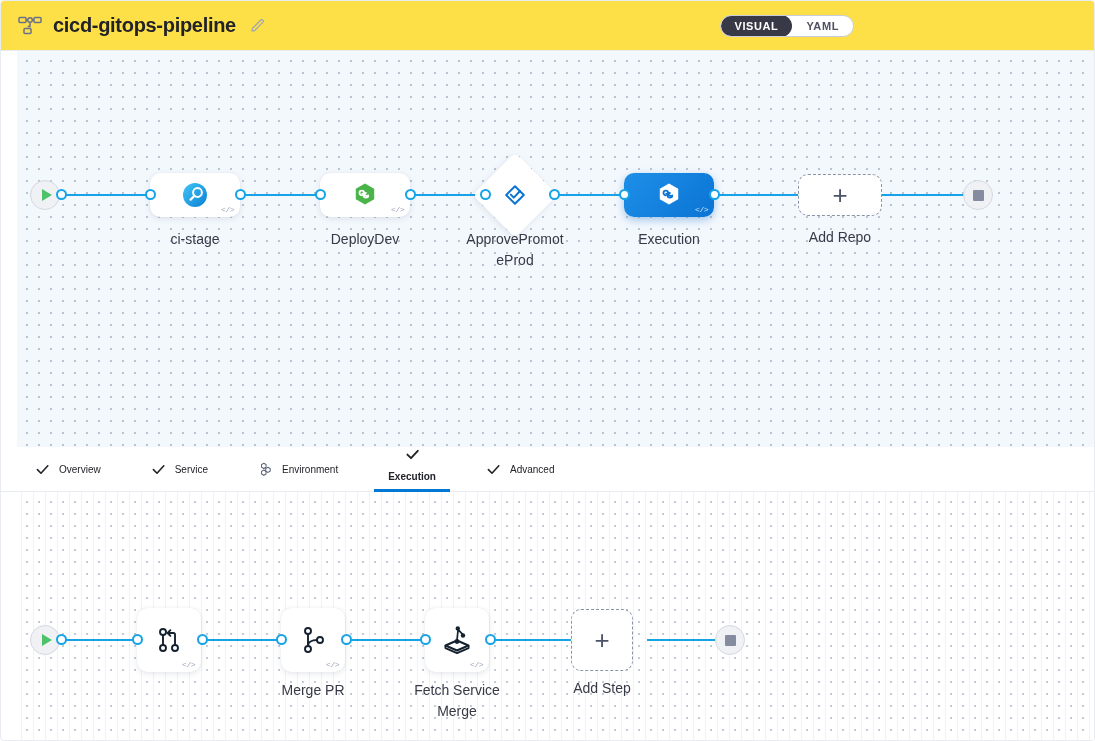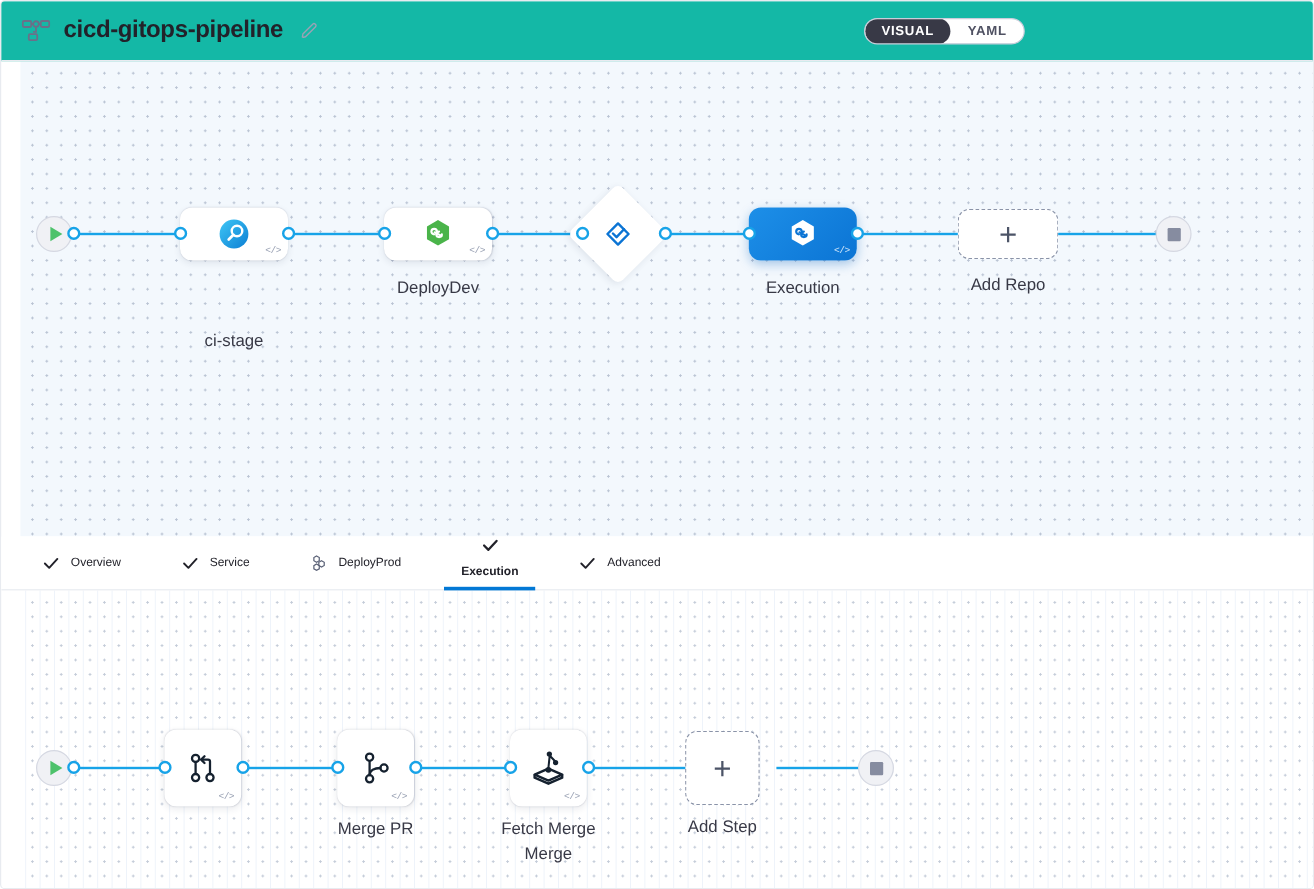--- a/index.html
+++ b/index.html
@@ -15,21 +15,21 @@
     background: #ffffff;
     border: 1px solid #e8ebf0;
     border-radius: 4px;
     overflow: hidden;
   }
 
   
   .header {
     position: absolute; top: 0; left: 0;
     width: 1095px; height: 50px;
-    background: #14b8a6;
+    background: #fde047;
     border-bottom: 1px solid #e8ebf0;
     display: flex; align-items: center;
     padding: 0 16px;
     z-index: 20;
   }
   .pipeline-icon { width: 26px; height: 26px; margin-right: 10px; flex: 0 0 auto;
     display:flex; align-items:center; justify-content:center; }
   .title {
     font-size: 20px; font-weight: bold; color: #22222a;
     letter-spacing: -0.3px; white-space: nowrap;
@@ -221,21 +221,21 @@
           </linearGradient>
         </defs>
         <path d="M14 2a12 12 0 1 0 0 24 12 12 0 0 0 0-24z" fill="url(#ciGrad)"></path>
         <circle cx="16.5" cy="11.5" r="4.4" fill="none" stroke="#ffffff" stroke-width="2"></circle>
         <path d="M13.5 14.7 L9.6 18.6" stroke="#ffffff" stroke-width="2.3" stroke-linecap="round"></path>
       </svg>
       <span class="code-badge">&lt;/&gt;</span>
     </div>
     <div class="port" style="left:128px; top:138px;"></div>
     <div class="port" style="left:218px; top:138px;"></div>
-    <div class="node-label" style="left:113px; top:178px; width:130px;margin-top:44px;">ci-stage</div>
+    <div class="node-label" style="left:113px; top:178px; width:130px;">ci-stage</div>
 
     <div class="node" style="left:303px; top:122px; width:90px; height:44px;">
       <svg width="28" height="28" viewBox="0 0 28 28">
         <path d="M14 2.4 23.2 7.7v10.6L14 23.6 4.8 18.3V7.7z" fill="#4ab44a"></path>
         <path d="M10.8 14.3a2.3 2.3 0 1 1 2.3-2.3m1.8 0a2.3 2.3 0 1 0 2.3 2.3" fill="none" stroke="#ffffff" stroke-width="1.8" stroke-linecap="round"></path>
         <path d="M11.2 12.6 16.8 15.6" stroke="#ffffff" stroke-width="1.8" stroke-linecap="round"></path>
       </svg>
       <span class="code-badge">&lt;/&gt;</span>
     </div>
     <div class="port" style="left:298px; top:138px;"></div>
@@ -245,20 +245,24 @@
     <div class="diamond-node" style="left:468px; top:114px; width:60px; height:60px;">
       <span class="diamond-inner">
         <svg width="28" height="28" viewBox="0 0 28 28">
           <path d="M14 5.2 22.8 14 14 22.8 5.2 14z" fill="none" stroke="#0b74d4" stroke-width="2" stroke-linejoin="round"></path>
           <path d="M9.8 13.6l3 3 6.2-6.6" fill="none" stroke="#0b74d4" stroke-width="2" stroke-linecap="round" stroke-linejoin="round"></path>
         </svg>
       </span>
     </div>
     <div class="port" style="left:463px; top:138px;"></div>
     <div class="port" style="left:532px; top:138px;"></div>
+    <div class="node-label" style="left:428px; top:178px; width:140px;">
+      <span>ApprovePromot</span><br>
+      <span>eProd</span>
+    </div>
 
     <div class="node selected" style="left:607px; top:122px; width:90px; height:44px;">
       <svg width="28" height="28" viewBox="0 0 28 28">
         <path d="M14 2.4 23.2 7.7v10.6L14 23.6 4.8 18.3V7.7z" fill="#ffffff"></path>
         <path d="M10.8 14.3a2.3 2.3 0 1 1 2.3-2.3m1.8 0a2.3 2.3 0 1 0 2.3 2.3" fill="none" stroke="#0b74d4" stroke-width="1.8" stroke-linecap="round"></path>
         <path d="M11.2 12.6 16.8 15.6" stroke="#0b74d4" stroke-width="1.8" stroke-linecap="round"></path>
       </svg>
       <span class="code-badge">&lt;/&gt;</span>
     </div>
     <div class="port" style="left:602px; top:138px;"></div>
@@ -297,21 +301,21 @@
     </div>
 
     <div class="tab">
       <span class="tab-ico">
         <svg width="15" height="15" viewBox="0 0 16 16">
           <path d="M6.2 1.4 8.6 2.8v2.8L6.2 7 3.8 5.6V2.8z" fill="none" stroke="#5c6378" stroke-width="1.1"></path>
           <path d="M10.6 5.6 13 7v2.8l-2.4 1.4L8.2 9.8V7z" fill="none" stroke="#5c6378" stroke-width="1.1"></path>
           <path d="M6.2 8.6 8.6 10v2.8l-2.4 1.4-2.4-1.4V10z" fill="none" stroke="#5c6378" stroke-width="1.1"></path>
         </svg>
       </span>
-      <span>DeployProd</span>
+      <span>Environment</span>
     </div>
 
     <div class="tab active">
       <span class="tab-ico">
         <svg width="15" height="15" viewBox="0 0 15 15">
             <path d="M2.4 7.6 6 11.2 12.8 3.8" fill="none" stroke="#22222a" stroke-width="1.9" stroke-linecap="round" stroke-linejoin="round"></path>
           </svg>
       </span>
       <span>Execution</span>
     </div>
@@ -376,21 +380,21 @@
         <circle cx="18" cy="18.5" r="2.4" fill="#15212f"></circle>
         <circle cx="24" cy="12.5" r="2.2" fill="#15212f"></circle>
         <circle cx="18.8" cy="5.4" r="2.2" fill="#15212f"></circle>
         <path d="M18 17 19 7.6M19.6 7.2 23.4 11.2" stroke="#15212f" stroke-width="1.7" stroke-linecap="round"></path>
       </svg>
       <span class="code-badge">&lt;/&gt;</span>
     </div>
     <div class="port" style="left:403px; top:142px;"></div>
     <div class="port" style="left:468px; top:142px;"></div>
     <div class="node-label" style="left:372px; top:188px; width:136px;">
-      <span>Fetch Merge</span><br>
+      <span>Fetch Service</span><br>
       <span>Merge</span>
     </div>
 
     <div class="add-node" style="left:554px; top:117px; width:62px; height:62px;">
       <span class="plus">+</span>
     </div>
     <div class="node-label" style="left:525px; top:186px; width:120px;">Add Step</div>
 
     <div class="port" style="left:705px; top:142px;"></div>
     <div class="terminal" style="left:698px; top:133px;">

